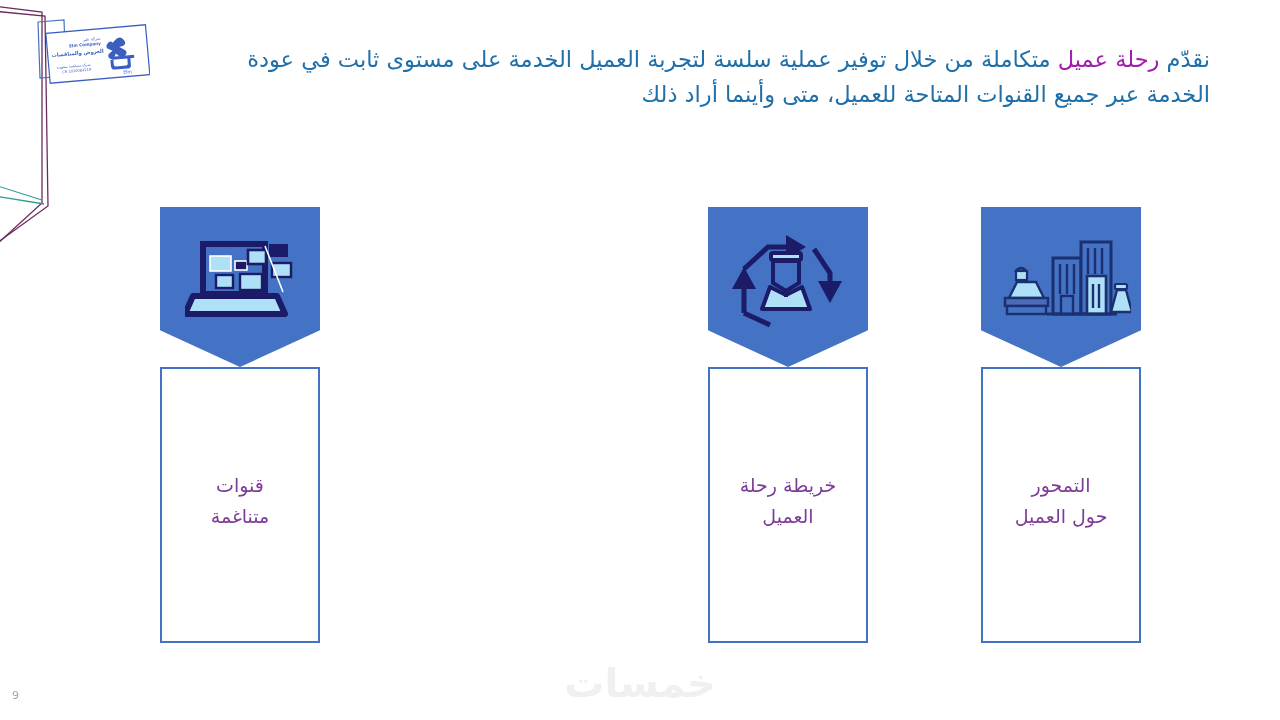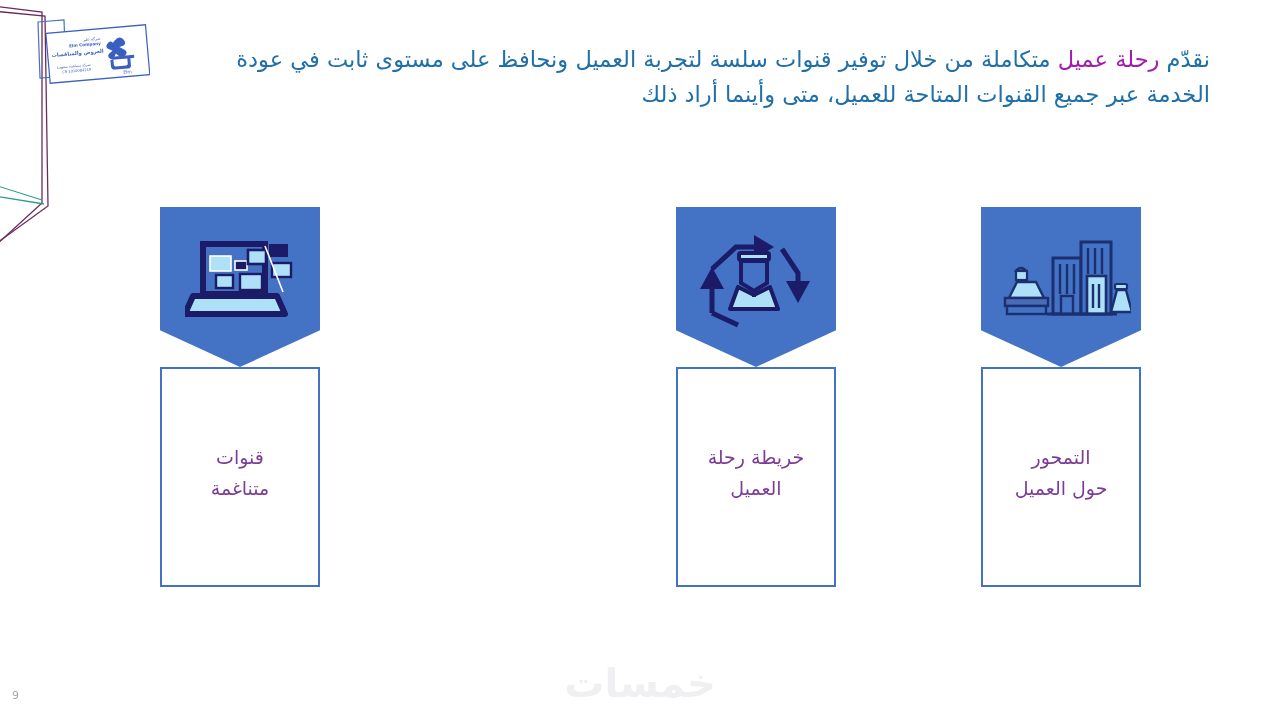--- a/index.html
+++ b/index.html
@@ -48,21 +48,21 @@
     position:relative;
     width:160px; height:160px;
     background:#4472C4;
     clip-path:polygon(0 0,100% 0,100% 77%,50% 100%,0 77%);
     display:flex; align-items:center; justify-content:center;
   }
   .card-shield svg{ margin-top:-14px; }
   .card-box{
     position:absolute;
     top:160px; left:0;
-    width:160px; height:220px;
+    width:160px; height:276px;
     border:2px solid #4273C3;
     background:transparent;
     display:flex; align-items:center; justify-content:center;
   }
   .card-label{
     direction:rtl; text-align:center;
     color:#7C3C96;
     font-size:19px; line-height:1.65;
     margin-top:-8px;
     white-space:pre-line;
@@ -109,21 +109,21 @@
       <text x="56" y="16" font-family="'DejaVu Sans',sans-serif" font-size="4" fill="#3B5FC0" text-anchor="end">شركة علم</text>
       <text x="56" y="21" font-family="'DejaVu Sans',sans-serif" font-size="4.2" fill="#3B5FC0" text-anchor="end" font-weight="bold">Elm Company</text>
       <text x="58" y="29" font-family="'DejaVu Sans',sans-serif" font-size="5.2" fill="#3B5FC0" text-anchor="end" font-weight="bold">العروض والمناقصات</text>
       <text x="44" y="41" font-family="'DejaVu Sans',sans-serif" font-size="3.6" fill="#3B5FC0" text-anchor="end">شركة مساهمة سعودية</text>
       <text x="44" y="46" font-family="'DejaVu Sans',sans-serif" font-size="3.6" fill="#3B5FC0" text-anchor="end">CR 1010084219</text>
     </g>
   </svg>
 </div>
 
 <div class="title">
-  <span>نقدّم </span><span class="hl">رحلة عميل</span><span> متكاملة من خلال توفير قنوات سلسة لتجربة العميل ونحافظ على مستوى ثابت في عودة الخدمة عبر جميع القنوات المتاحة للعميل، متى وأينما أراد ذلك</span>
+  <span>نقدّم </span><span class="hl">رحلة عميل</span><span> متكاملة من خلال توفير عملية سلسة لتجربة العميل الخدمة على مستوى ثابت في عودة الخدمة عبر جميع القنوات المتاحة للعميل، متى وأينما أراد ذلك</span>
 </div>
 
 <div class="cards">
 
   <div class="card" style="left:160px;">
     <div class="card-shield">
       <svg width="110" height="100" viewBox="0 0 110 100">
         <path d="M18 14 h62 v50 h-62 Z" fill="#4472C4" stroke="#1B1B68" stroke-width="6"></path>
         <path d="M8 66 h84 l8 18 h-100 Z" fill="#AEE0F7" stroke="#1B1B68" stroke-width="6" stroke-linejoin="round"></path>
         <rect x="25" y="26" width="21" height="15" fill="#AEE0F7" stroke="#ffffff" stroke-width="1.6"></rect>
@@ -136,21 +136,21 @@
         <path d="M80 16 l18 46" stroke="#ffffff" stroke-width="1.6" fill="none"></path>
       </svg>
     </div>
     <div class="card-box">
       <div class="card-label">قنوات
 متناغمة</div>
     </div>
   </div>
 
 
-  <div class="card" style="left:676px;">
+  <div class="card" style="left:708px;">
     <div class="card-shield">
       <svg width="120" height="106" viewBox="0 0 120 106">
 
         <path d="M16 42 L40 20 L62 20" fill="none" stroke="#1B1B68" stroke-width="5"></path>
         <path d="M58 8 L78 20 L58 32 Z" fill="#1B1B68"></path>
 
         <path d="M86 22 L102 46 L102 58" fill="none" stroke="#1B1B68" stroke-width="5"></path>
         <path d="M90 54 L102 76 L114 54 Z" fill="#1B1B68"></path>
 
         <path d="M16 86 L16 62" fill="none" stroke="#1B1B68" stroke-width="5"></path>

